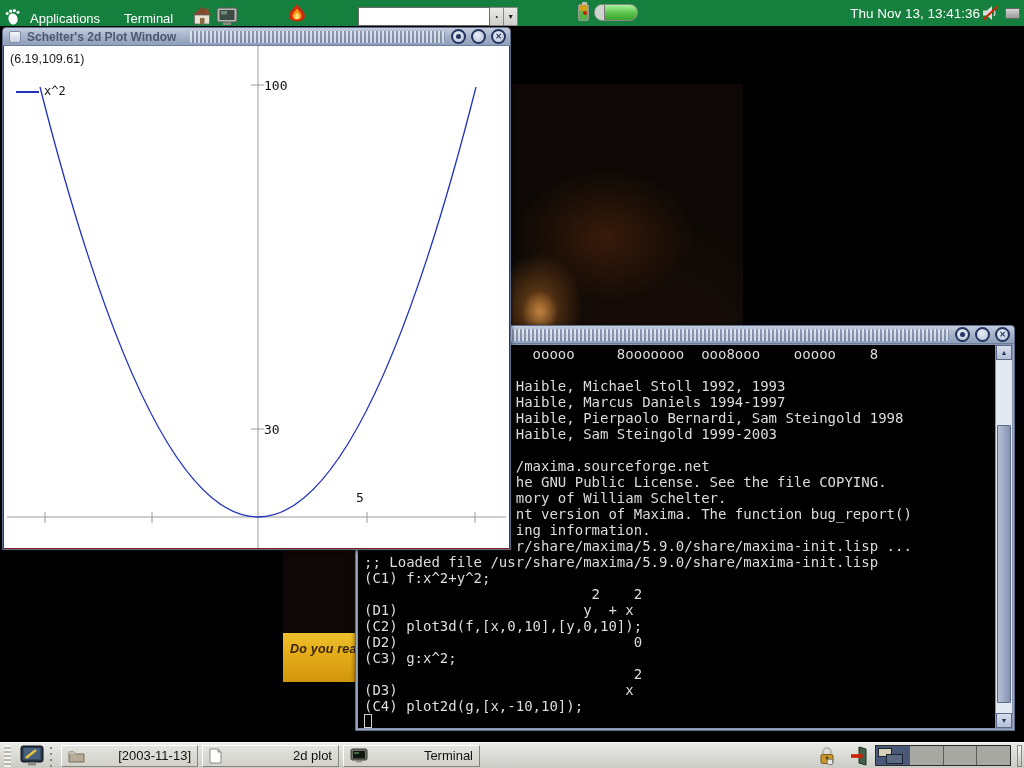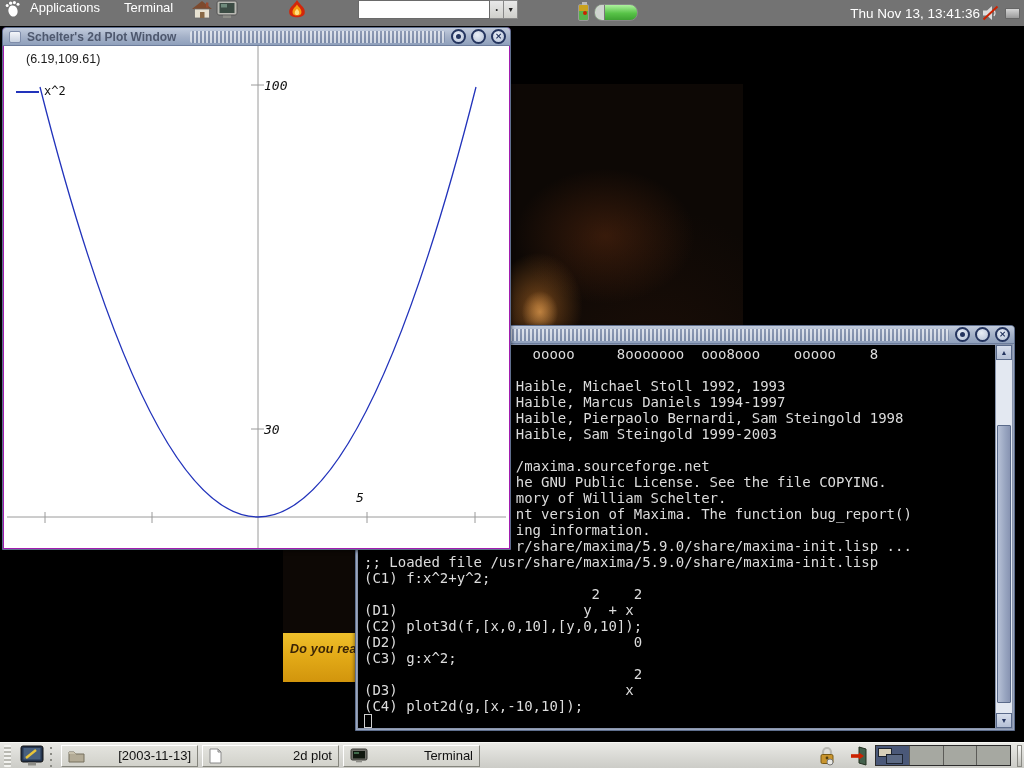--- a/index.html
+++ b/index.html
@@ -42,27 +42,27 @@
     background:repeating-linear-gradient(90deg, rgba(255,255,255,.55) 0 2px, rgba(98,113,146,.5) 2px 4px);
     border-radius:2px; }
   .wbtns { display:flex; gap:5px; align-items:center; flex:0 0 auto; }
   .wbtn { width:15px; height:15px; border-radius:50%; border:2px solid #25355f;
     background:radial-gradient(circle at 40% 35%, #e9eef6, #b3c0d6);
     display:flex; align-items:center; justify-content:center;
     font-size:8px; font-weight:bold; color:#25355f; line-height:1; cursor:default; }
   .wbtn .dot { width:5px; height:5px; border-radius:50%; background:#25355f; }
 
   
-  #plotwin { left:2px; top:27px; width:509px; height:523px; z-index:10; background:#a21caf; }
+  #plotwin { left:2px; top:27px; width:509px; height:523px; z-index:10; background:#7f1d1d; }
   .pcanvas { position:absolute; left:1px; right:1px; top:18px; bottom:1px; background:#ffffff; overflow:hidden; }
-  .readout { position:absolute; left:6px; top:6px; font-size:12.5px; color:#1c1c1c;margin-left:16px; }
+  .readout { position:absolute; left:6px; top:6px; font-size:12.5px; color:#1c1c1c; }
   .legend-line { position:absolute; left:12px; top:45px; width:23px; height:2px; background:#2233bb; }
   .legend-label { position:absolute; left:40px; top:38px;
     font-family:"DejaVu Sans Mono", monospace; font-size:12px; color:#111; }
-  .tick-label { position:absolute; font-family:"DejaVu Sans Mono", monospace; font-size:13px; color:#111;font-style:italic; }
+  .tick-label { position:absolute; font-family:"DejaVu Sans Mono", monospace; font-size:13px; color:#111; }
   #tick-y100 { left:260px; top:32px; }
   #tick-y20  { left:260px; top:376px; }
   #tick-x5   { left:352px; top:444px; }
   .plot-svg { position:absolute; left:0; top:0; }
 
   
   #termwin { left:355px; top:325px; width:660px; height:406px; z-index:5; background:#9aa6bd; }
   .tbody { position:absolute; left:1px; right:1px; top:18px; bottom:1px;
     border:1px solid #8894ac; background:#000; }
   .tcontent { position:absolute; left:0; top:0; right:17px; bottom:0;
@@ -76,22 +76,22 @@
     background:#e3e8f1; border-left:1px solid #8894ac; }
   .sbtn { position:absolute; left:0; right:0; height:15px; background:linear-gradient(#d7deec,#b5c0d6);
     border:1px solid #5a6a8a; display:flex; align-items:center; justify-content:center;
     font-size:7px; color:#25355f; }
   .sbtn.up { top:0; } .sbtn.down { bottom:0; }
   .sthumb { position:absolute; left:1px; right:1px; top:80px; height:278px;
     background:linear-gradient(90deg,#b7c1d6,#98a5c0 60%,#8894b2);
     border:1px solid #5a6a8a; border-radius:1px; }
 
   
-  #toppanel { position:absolute; left:0; top:0; width:1024px; height:26px; background:#737373;
-    z-index:20; display:flex; align-items:flex-start; color:#fff; font-size:13px; }
+  #toppanel { position:absolute; left:0; top:0; width:1024px; height:26px; background:#15803d;
+    z-index:20; display:flex; align-items:flex-end; color:#fff; font-size:13px; }
   .menu-label { padding:0 8px; white-space:nowrap; }
   .launcher { margin-left:6px; display:flex; align-items:center; }
   .panel-entry { margin-left:50px; width:132px; height:19px; background:#fff;
     border:1px solid #6a6a6a; font-size:12px; padding:0 3px;
     font-family:"Liberation Sans", sans-serif; }
   .mini-btn { width:14px; height:19px; background:linear-gradient(#e9e9e9,#cfcfcb);
     border:1px solid #888; border-left:none; display:flex; align-items:center; justify-content:center;
     font-size:7px; color:#222; }
   .batt-group { position:absolute; left:578px; top:4px; display:flex; gap:5px; align-items:center; }
   .batt-small { width:11px; height:17px; border:1px solid #999; border-radius:2px; position:relative;

